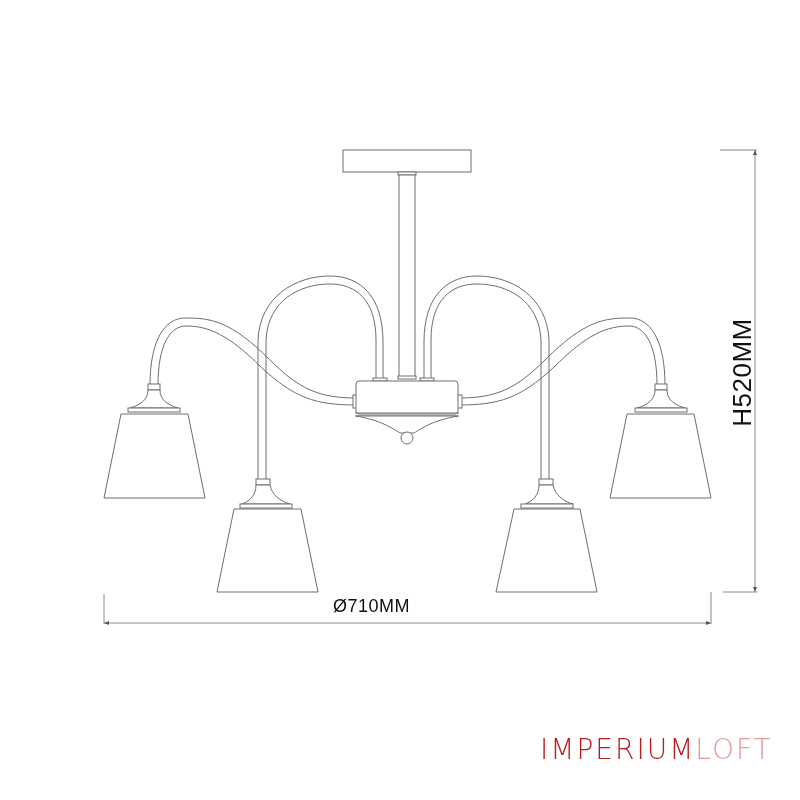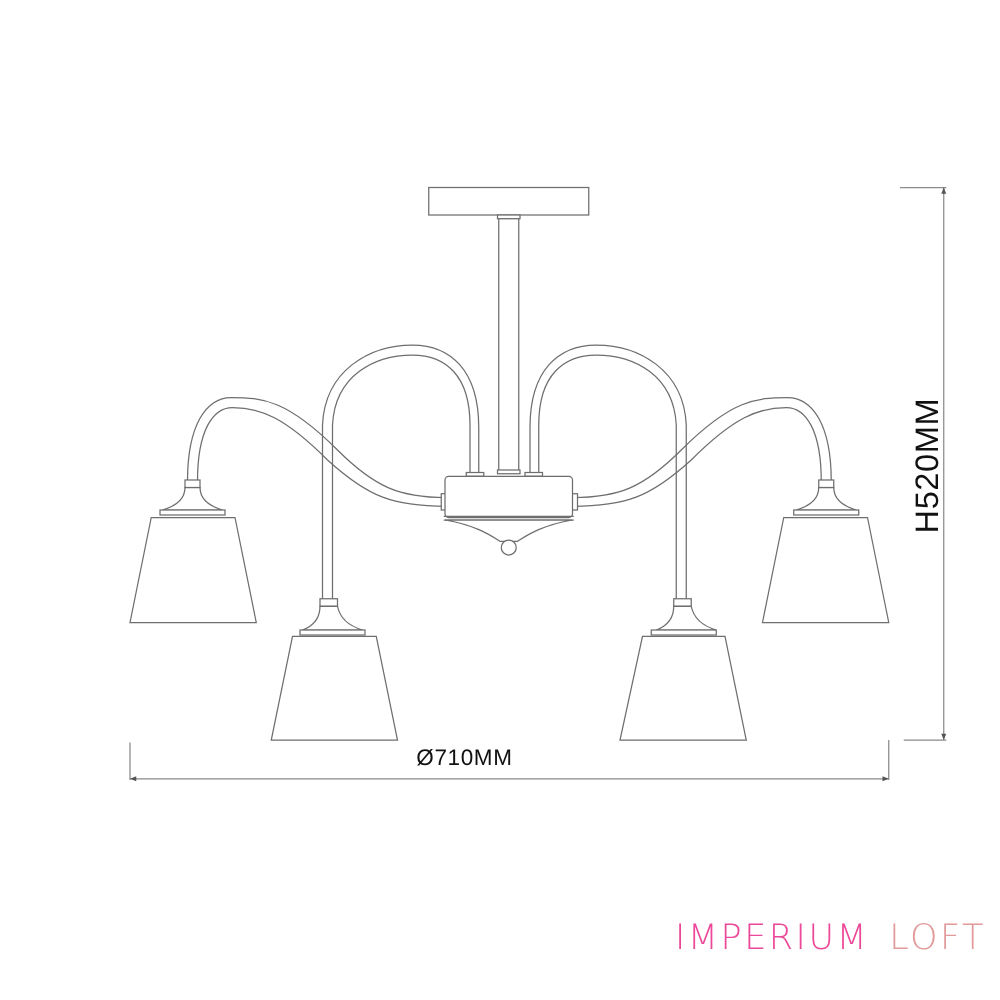--- a/index.html
+++ b/index.html
@@ -2,22 +2,22 @@
 <html><head>
   <meta charset="utf-8">
   <style>
     html, body { margin: 0; padding: 0; background: #ffffff; }
     body { width: 800px; height: 800px; position: relative; overflow: hidden; font-family: "Liberation Sans", sans-serif; }
     #drawing { position: absolute; left: 0; top: 0; width: 800px; height: 800px; }
     .ln { fill: none; stroke: #6e6e6e; stroke-width: 1; }
     .ln-w { fill: #ffffff; stroke: #6e6e6e; stroke-width: 1; }
     .dim { fill: none; stroke: #8a8a8a; stroke-width: 1; }
     .logo { position: absolute; left: 540px; top: 733px; font-family: "DejaVu Sans", sans-serif; font-size: 28px; letter-spacing: 2px; font-weight: 300; }
-    .logo .a { color: #ec4899; }
-    .logo .b { color: #e39a9a; margin-left: 16px; }
+    .logo .a { color: #b91c1c; }
+    .logo .b { color: #e39a9a; }
   </style>
 </head>
 <body>
 
 <svg id="drawing" viewBox="0 0 800 800" xmlns="http://www.w3.org/2000/svg">
 
   <g>
     <rect class="ln-w" x="343" y="150" width="128" height="22"></rect>
     <rect class="ln-w" x="398" y="172" width="18" height="3"></rect>
   </g>

